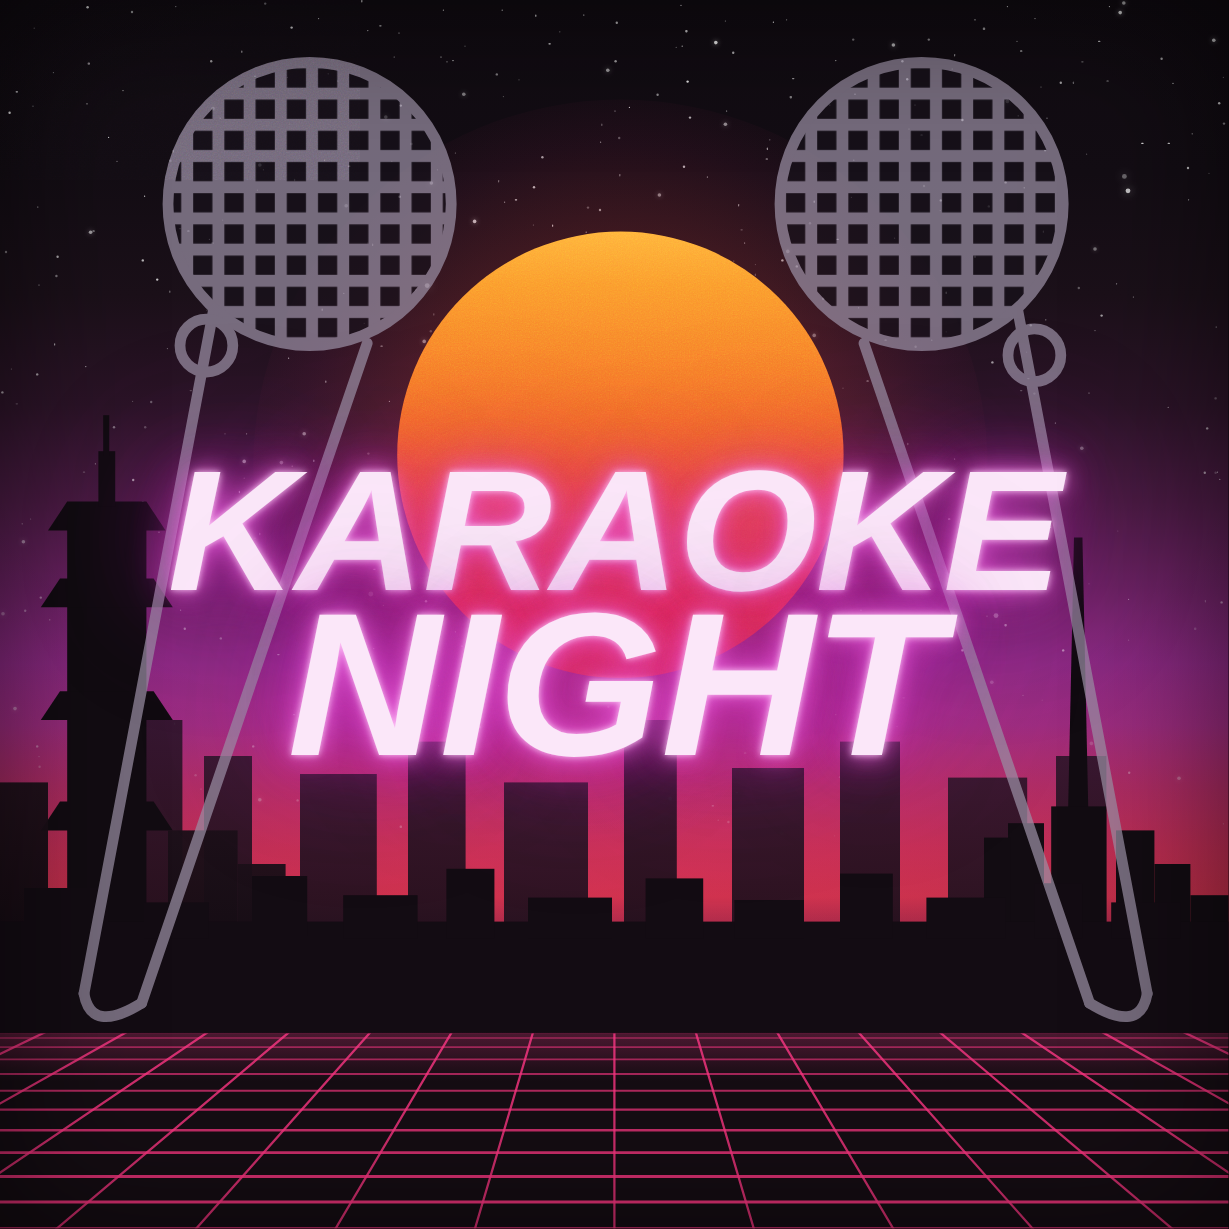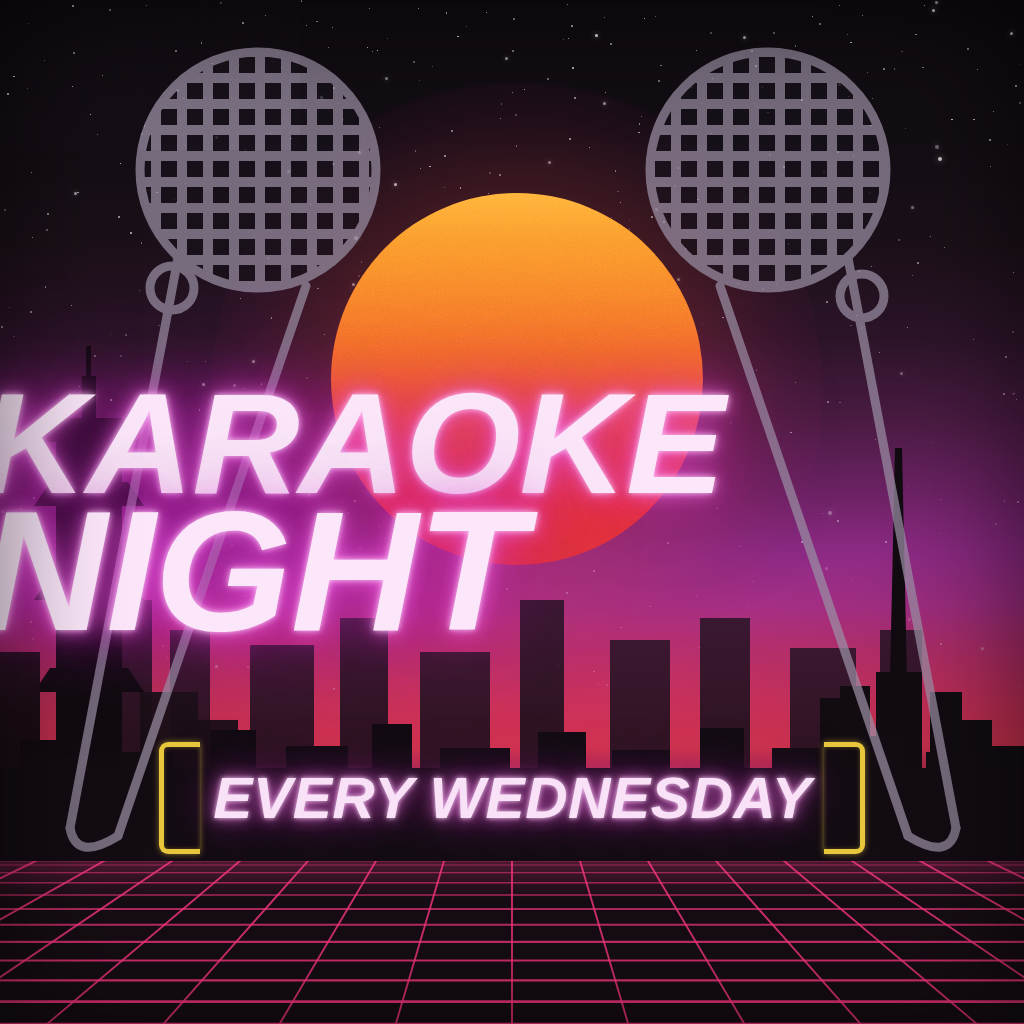--- a/index.html
+++ b/index.html
@@ -101,20 +101,21 @@
   .floor svg{display:block;width:1024px;height:163px;}
   .floor-haze{
     position:absolute;left:0;top:0;width:1024px;height:40px;
     background:linear-gradient(to bottom, rgba(245,60,140,.24), rgba(245,60,140,0));
     pointer-events:none;
   }
 
   
   .title-block{
     position:absolute;left:0;top:380px;width:1024px;
+    text-align:center;
   }
   .title-line{
     font-family:"Liberation Sans", sans-serif;
     font-weight:bold;font-style:italic;
     color:#fbe7f9;
     letter-spacing:-1px;
     line-height:.90;
     margin:0;
     transform:scaleX(1.04);
     text-shadow:
@@ -757,25 +758,20 @@
         <circle cx="862" cy="296" r="22" fill="none" stroke="#9a8fa4" stroke-width="9"></circle>
       </g>
     </svg>
   </div>
 
   <div class="title-block">
     <div class="title-line" id="title1">KARAOKE</div>
     <div class="title-line" id="title2">NIGHT</div>
   </div>
 
-  <div class="sub-wrap">
-    <span class="bracket left"></span>
-    <span class="subtitle">EVERY WEDNESDAY</span>
-    <span class="bracket right"></span>
-  </div>
 
   <div class="floor">
     <svg viewBox="0 0 1024 163" preserveAspectRatio="none">
       <rect width="1024" height="163" fill="#150d13"></rect>
       <g id="gridLines" stroke="#f6357f" fill="none" stroke-linecap="round">
           <line x1="0" y1="0.0" x2="1024" y2="0.0" stroke-width="1.00" opacity="0.45"></line>
           <line x1="0" y1="4.0" x2="1024" y2="4.0" stroke-width="1.15" opacity="0.50"></line>
           <line x1="0" y1="11.6" x2="1024" y2="11.6" stroke-width="1.31" opacity="0.54"></line>
           <line x1="0" y1="21.8" x2="1024" y2="21.8" stroke-width="1.46" opacity="0.59"></line>
           <line x1="0" y1="34.0" x2="1024" y2="34.0" stroke-width="1.62" opacity="0.63"></line>

